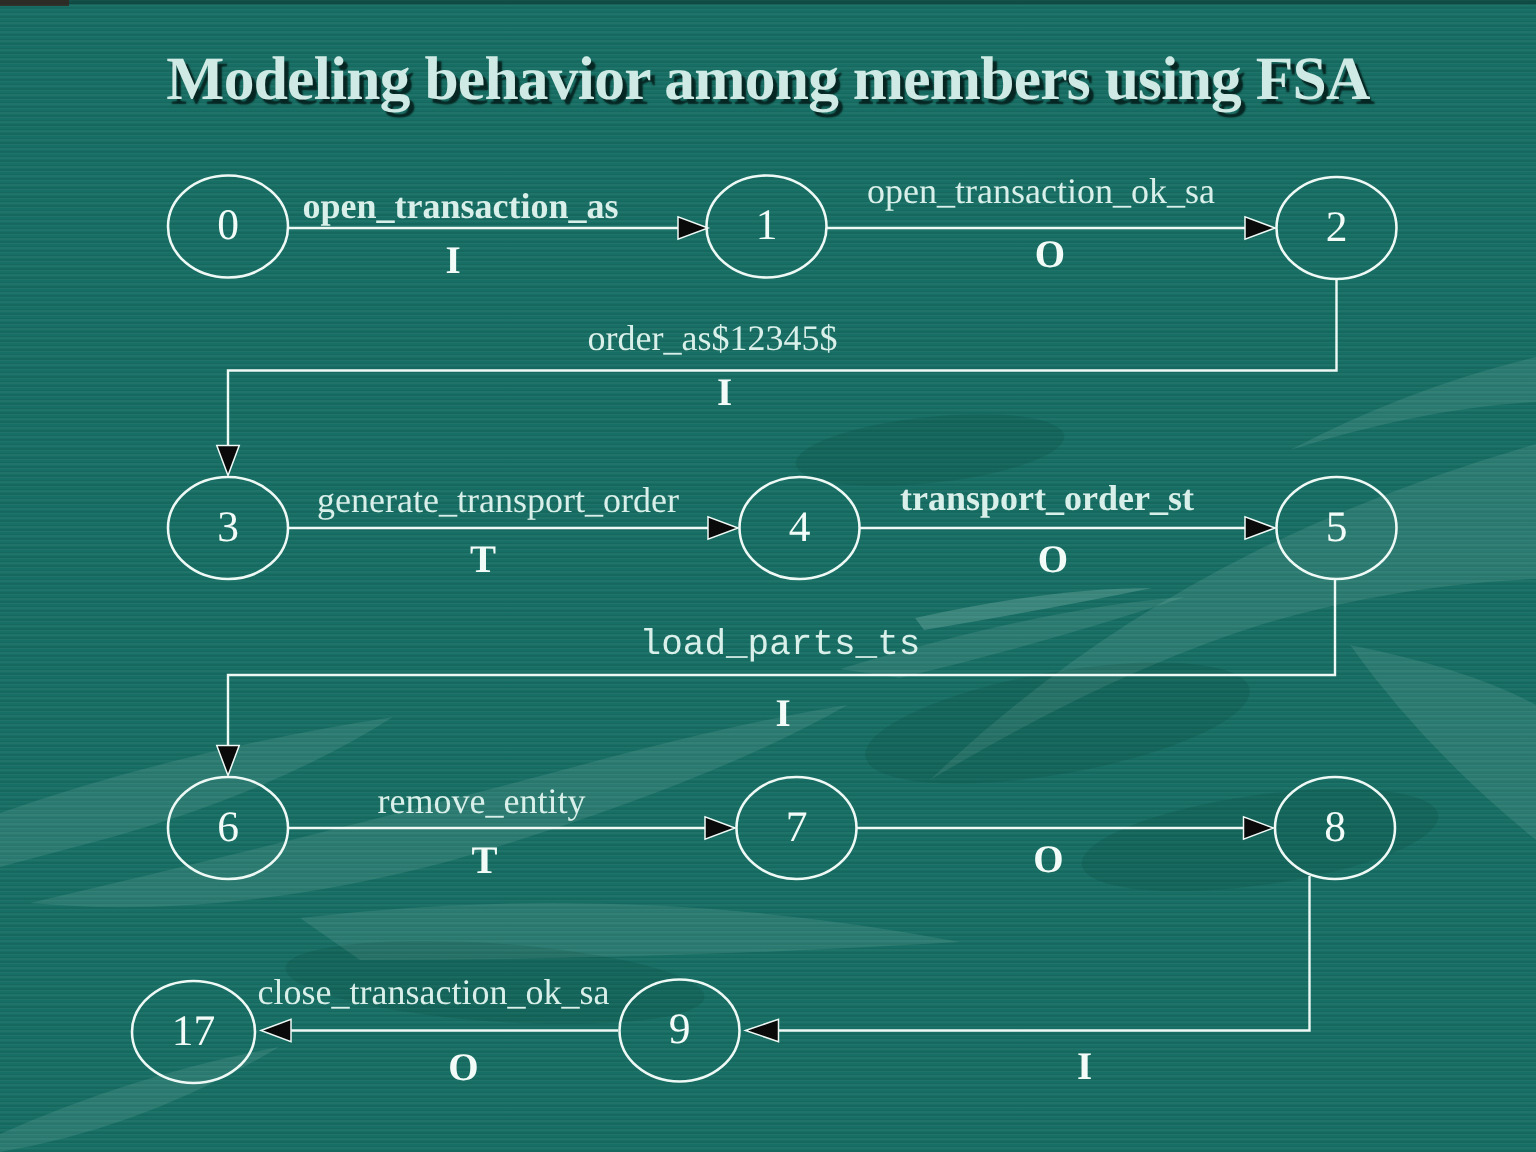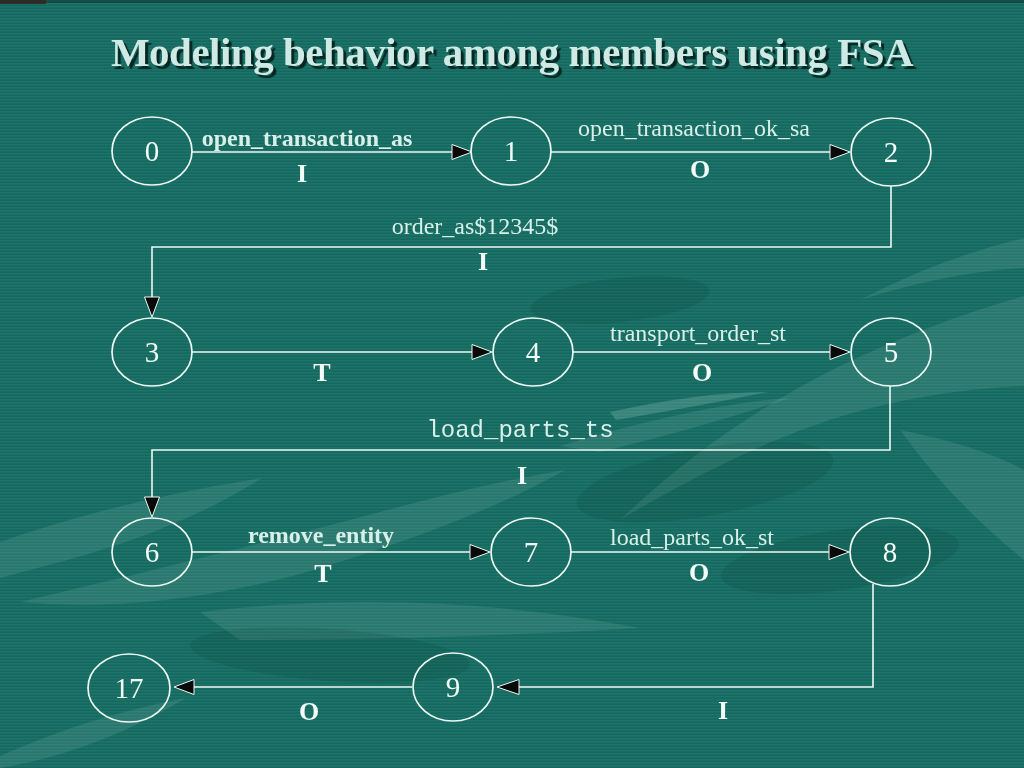--- a/index.html
+++ b/index.html
@@ -135,31 +135,32 @@
 
   <div class="edge-label" style="left:307px;top:138px;font-weight:bold;">open_transaction_as</div>
   <div class="io-label" style="left:302px;top:174px;">I</div>
 
   <div class="edge-label" style="left:694px;top:128px;text-align:center;">open_transaction_ok_sa</div>
   <div class="io-label" style="left:700px;top:170px;">O</div>
 
   <div class="edge-label" style="left:475px;top:226px;text-align:right;">order_as$12345$</div>
   <div class="io-label" style="left:483px;top:262px;">I</div>
 
+  <div class="edge-label" style="left:332px;top:334px;">generate_transport_order</div>
   <div class="io-label" style="left:322px;top:373px;">T</div>
 
-  <div class="edge-label" style="left:698px;top:333px;">transport_order_st</div>
+  <div class="edge-label" style="left:698px;top:333px;font-weight:bold;">transport_order_st</div>
   <div class="io-label" style="left:702px;top:373px;">O</div>
 
   <div class="edge-label" style="left:520px;top:431px;font-family:Liberation Mono, monospace;">load_parts_ts</div>
   <div class="io-label" style="left:522px;top:476px;">I</div>
 
-  <div class="edge-label" style="left:321px;top:535px;font-weight:bold;">remove_entity</div>
+  <div class="edge-label" style="left:321px;top:535px;">remove_entity</div>
   <div class="io-label" style="left:323px;top:574px;">T</div>
 
-  <div class="edge-label" style="left:692px;top:537px;">load_parts_ok_st</div>
   <div class="io-label" style="left:699px;top:573px;">O</div>
 
   <div class="io-label" style="left:723px;top:711px;">I</div>
 
+  <div class="edge-label" style="left:289px;top:662px;">close_transaction_ok_sa</div>
   <div class="io-label" style="left:309px;top:712px;">O</div>
 
 </div>
 
 </body></html>

